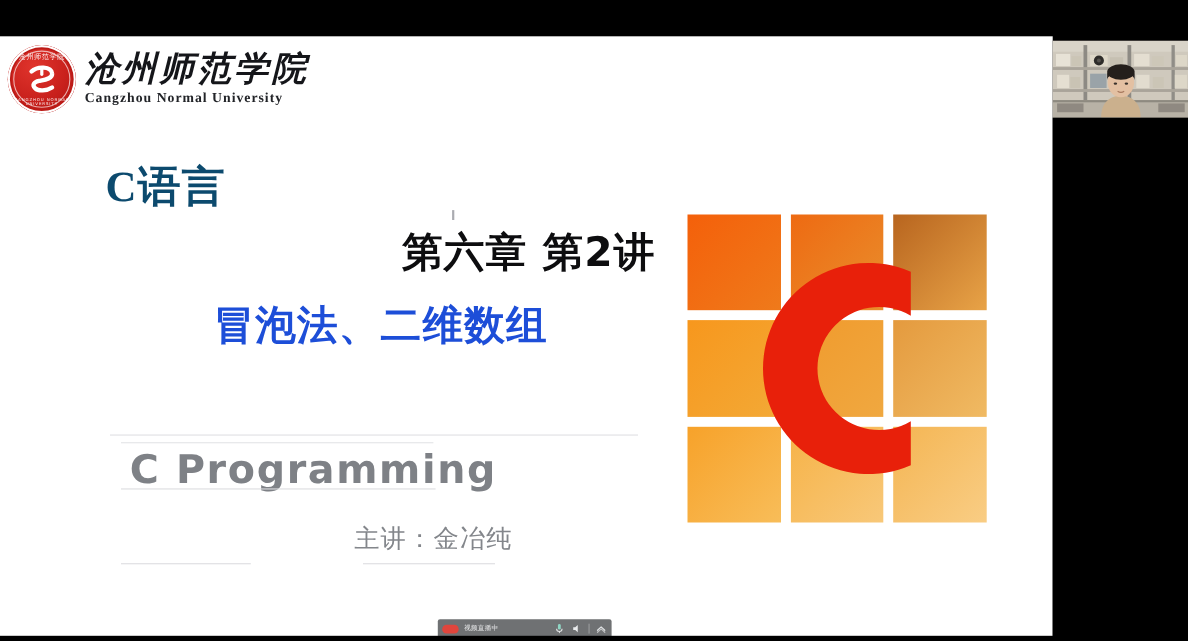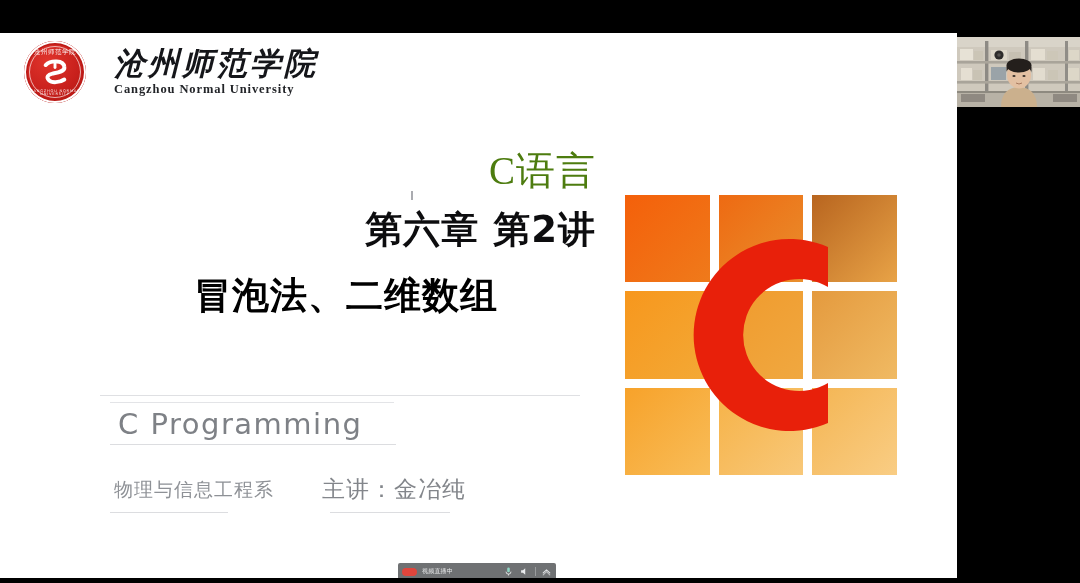--- a/index.html
+++ b/index.html
@@ -27,24 +27,24 @@
     top: 33px;
     width: 957px;
     height: 546px;
     background: #ffffff;
     overflow: hidden;
   }
 
   
   #brand {
     position: absolute;
-    left: 24px;
+    left: 7px;
     top: 8px;
     display: flex;
-    gap: 28px;
+    gap: 8px;
   }
 
   #seal {
     position: relative;
     width: 62px;
     height: 62px;
     border-radius: 50%;
     background: radial-gradient(circle at 38% 32%, #e0342c 0%, #c8201c 55%, #a81410 100%);
     box-shadow: inset 0 0 0 2px #ffffff, inset 0 0 0 3.5px #bb1a16;
     flex: none;
@@ -110,23 +110,23 @@
   #title-block {
     position: absolute;
     left: 96px;
     top: 116px;
     width: 500px;
   }
 
   #course-name {
     font-family: "Liberation Serif", "DejaVu Serif", serif;
     font-size: 39px;
-    font-weight: 400;
-    color: #4d7c0f;
-    text-align: right;
+    font-weight: 700;
+    color: #0c4a6e;
+    text-align: left;
     letter-spacing: 1px;
     line-height: 1.15;
     margin: 0 0 6px 0;
     position: relative;
   }
   #text-cursor {
     position: absolute;
     left: 63%;
     top: 42px;
     width: 2px;
@@ -143,21 +143,21 @@
     text-align: right;
     letter-spacing: 1px;
     line-height: 1.2;
     margin: 14px 0 0 0;
   }
 
   #topic-line {
     font-family: "DejaVu Sans", sans-serif;
     font-size: 37px;
     font-weight: 700;
-    color: #000000;
+    color: #1d4ed8;
     text-align: center;
     letter-spacing: 1px;
     line-height: 1.2;
     margin: 22px 0 0 0;
   }
   #rule-long {
     position: absolute;
     left: 100px;
     top: 362px;
     width: 480px;
@@ -171,22 +171,22 @@
     width: 284px;
     height: 1.4px;
     background: #e3e4e7;
   }
 
   #subtitle-en {
     position: absolute;
     left: 118px;
     top: 374px;
     font-family: "DejaVu Sans", sans-serif;
-    font-size: 29px;
-    font-weight: 400;
+    font-size: 36px;
+    font-weight: 700;
     color: #7e8186;
     letter-spacing: 1.5px;
     white-space: nowrap;
   }
 
   #rule-under-en {
     position: absolute;
     left: 110px;
     top: 411px;
     width: 286px;
@@ -378,21 +378,20 @@
       </div>
       <div id="chapter-line">第六章 第2讲</div>
       <div id="topic-line">冒泡法、二维数组</div>
     </div>
 
     <div id="rule-long"></div>
     <div id="rule-short"></div>
     <div id="subtitle-en">C  Programming</div>
     <div id="rule-under-en"></div>
 
-    <div id="dept">物理与信息工程系</div>
     <div id="rule-dept"></div>
     <div id="presenter">主讲：金冶纯</div>
     <div id="rule-presenter"></div>
 
     <div id="grid-logo">
       <div class="tiles">
         <div class="tile" style="background: linear-gradient(135deg, rgb(244, 96, 10) 0%, rgb(239, 122, 27) 100%);"></div>
         <div class="tile" style="background: linear-gradient(135deg, rgb(238, 106, 18) 0%, rgb(233, 143, 45) 100%);"></div>
         <div class="tile" style="background: linear-gradient(135deg, rgb(184, 101, 31) 0%, rgb(232, 163, 71) 100%);"></div>
         <div class="tile" style="background: linear-gradient(135deg, rgb(247, 151, 29) 0%, rgb(243, 169, 54) 100%);"></div>

